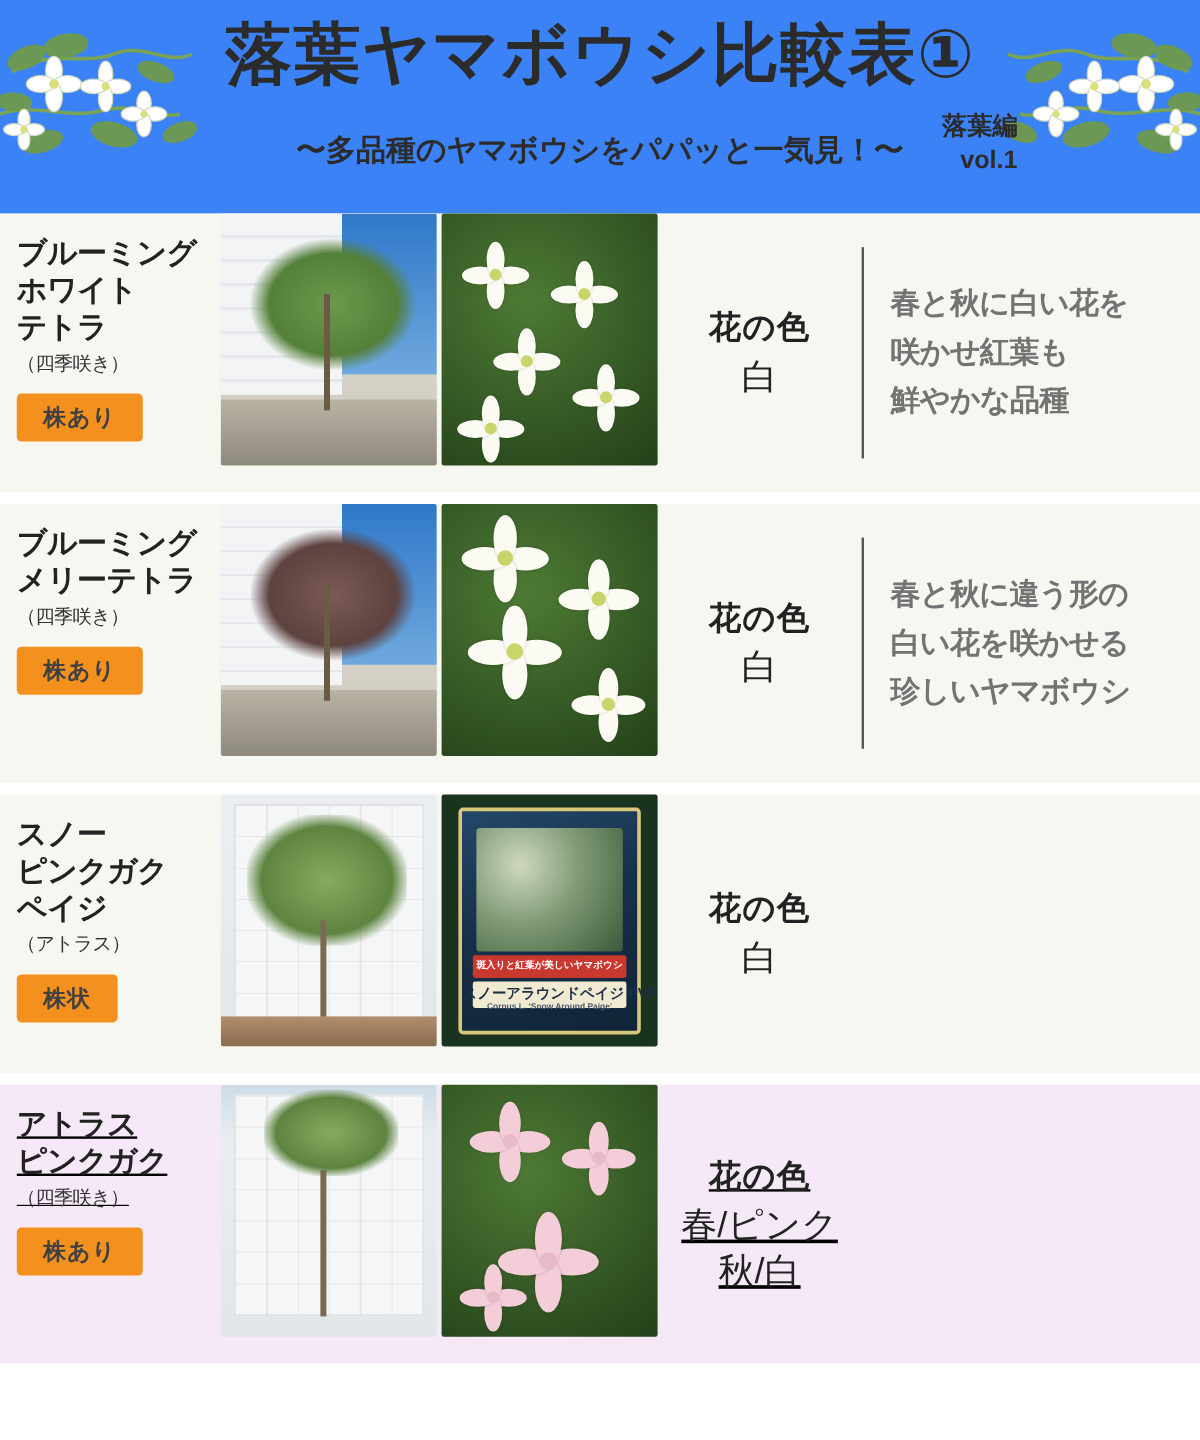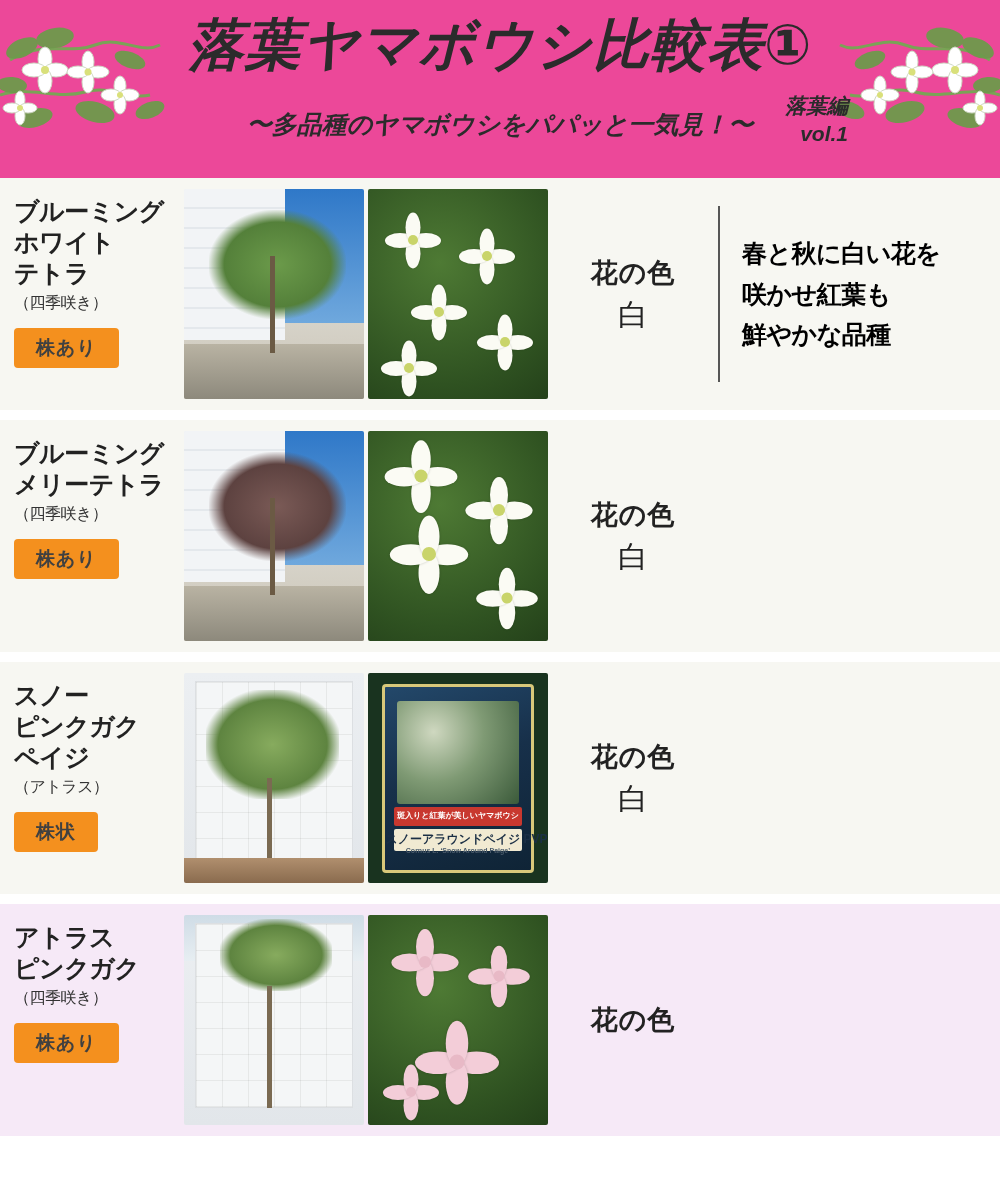--- a/index.html
+++ b/index.html
@@ -12,23 +12,22 @@
     background: #ffffff;
     font-family: "Liberation Sans", "DejaVu Sans", sans-serif;
     overflow: hidden;
     position: relative;
   }
 
   
   .header {
     position: relative;
     height: 178px;
-    background: #ec4899;
+    background: #3b82f6;
     overflow: hidden;
-    font-style: italic;
   }
   .header-title {
     position: absolute;
     top: 8px;
     left: 0;
     width: 1000px;
     text-align: center;
     font-size: 56px;
     font-weight: bold;
     letter-spacing: 1px;
@@ -78,20 +77,21 @@
     position: relative;
     display: flex;
     align-items: stretch;
     height: 232px;
     margin-bottom: 10px;
     background: #f7f7f2;
     box-sizing: border-box;
   }
   .row.highlight {
     background: #f6e9f7;
+    text-decoration: underline;
   }
 
   
   .col-name {
     width: 180px;
     flex: 0 0 180px;
     padding: 18px 0 0 14px;
     box-sizing: border-box;
   }
   .name-main {
@@ -118,21 +118,20 @@
     padding: 7px 22px;
     border-radius: 4px;
     letter-spacing: 1px;
   }
 
   
   .col-photos {
     width: 368px;
     flex: 0 0 368px;
     display: flex;
-    align-items: center;
     gap: 4px;
     padding-left: 4px;
     box-sizing: border-box;
   }
   .photo {
     width: 180px;
     height: 210px;
     border-radius: 2px;
     position: relative;
     overflow: hidden;
@@ -329,21 +328,21 @@
     position: absolute;
     left: 0;
     top: 28px;
     bottom: 28px;
     width: 2px;
     background: #565656;
   }
   .desc-text {
     font-size: 25px;
     font-weight: bold;
-    color: #000000;
+    color: #737373;
     line-height: 1.62;
     white-space: pre-line;
     letter-spacing: -0.5px;
   }
 </style>
 </head>
 <body>
 
 <div class="header">
 
@@ -561,20 +560,25 @@
             <span></span>
             <span></span>
             <i></i>
           </div>
       </div>
     </div>
     <div class="col-color">
       <div class="color-label">花の色</div>
       <div class="color-value">白</div>
     </div>
+    <div class="col-desc">
+      <div class="desc-text">春と秋に違う形の
+白い花を咲かせる
+珍しいヤマボウシ</div>
+    </div>
   </div>
 
   <div class="row">
     <div class="col-name">
       <div class="name-main">スノー
 ピンクガク
 ペイジ</div>
       <div class="name-sub">（アトラス）</div>
       <div class="badge">株状</div>
     </div>
@@ -642,16 +646,18 @@
             <span></span>
             <span></span>
             <span></span>
             <span></span>
             <i></i>
           </div>
       </div>
     </div>
     <div class="col-color">
       <div class="color-label">花の色</div>
+      <div class="color-value">春/ピンク
+秋/白</div>
     </div>
   </div>
 
 </div>
 
 </body></html>

